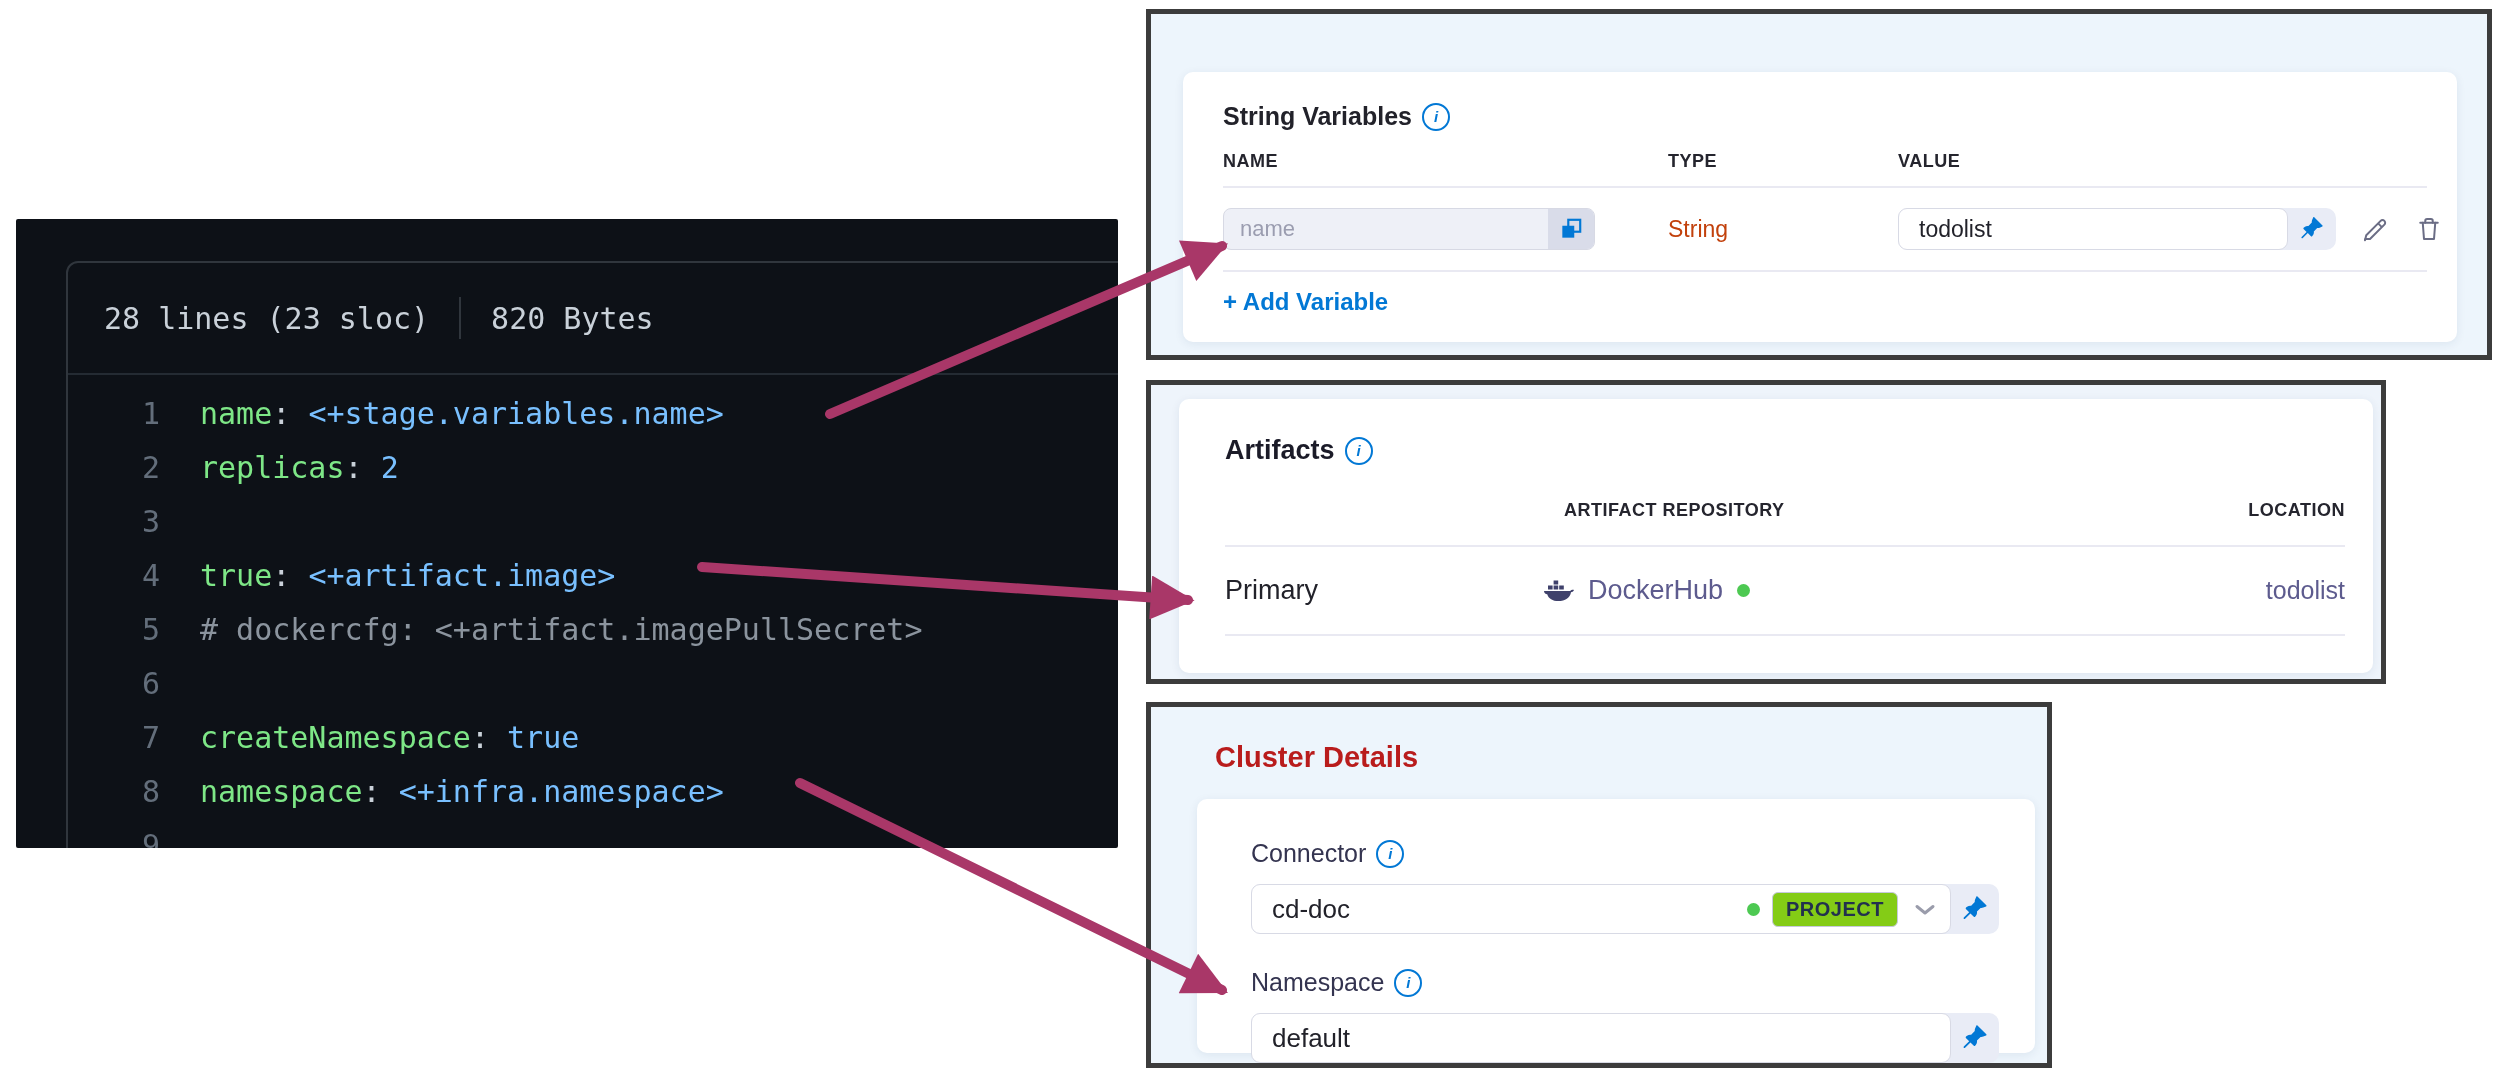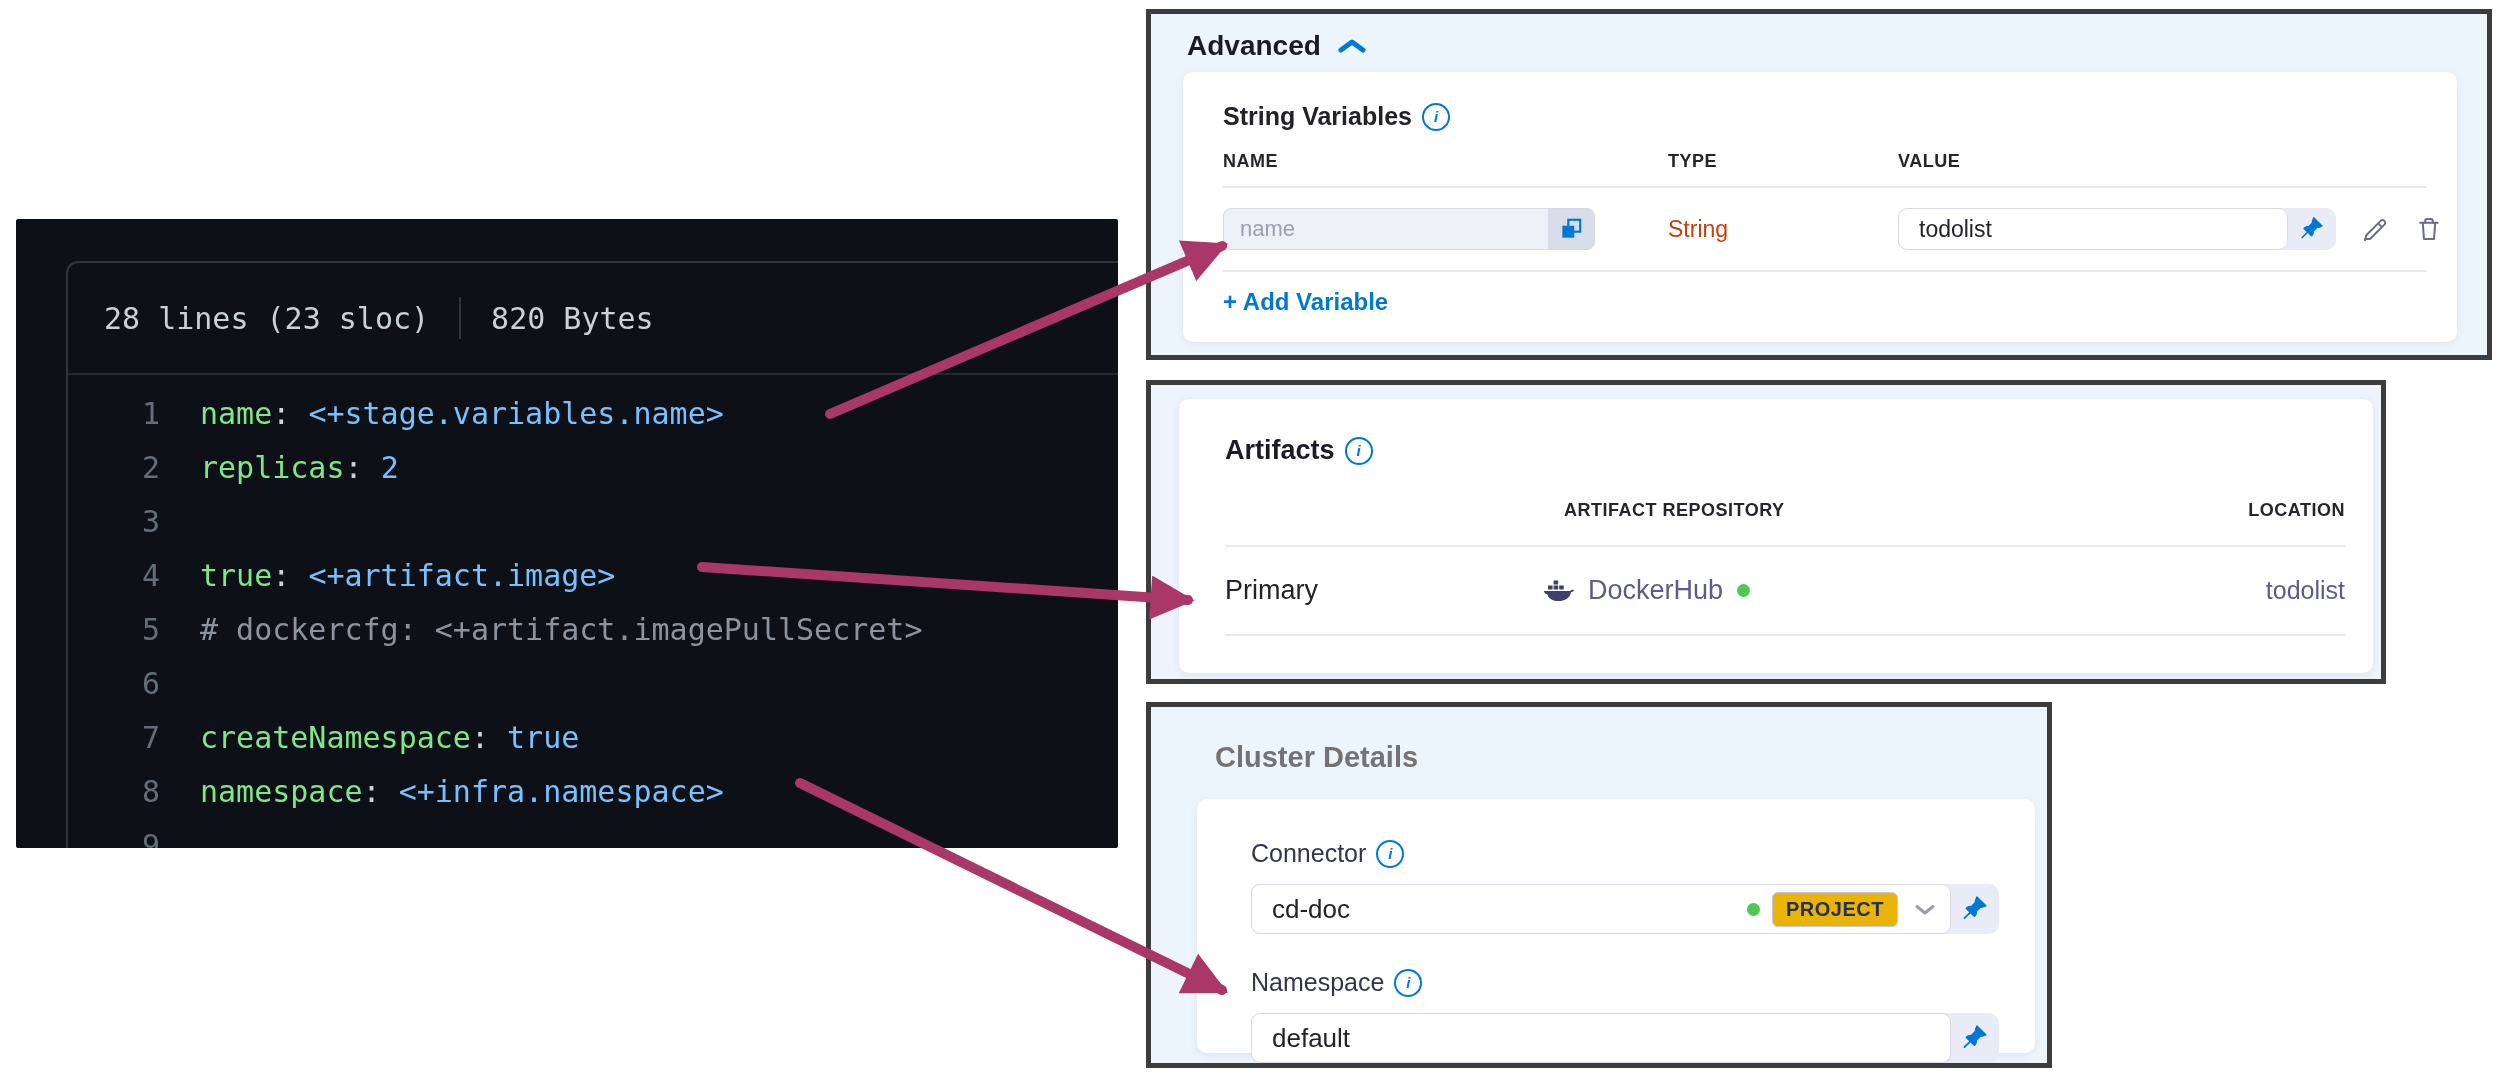--- a/index.html
+++ b/index.html
@@ -94,27 +94,27 @@
   .art-row{padding:28px 0;}
   .art-label{font-size:27px;color:#22222a;}
   .repo-cell{display:flex;align-items:center;gap:14px;}
   .repo-name{font-size:27px;color:var(--link_purple,#5d5b8e);}
   .green-dot{width:13px;height:13px;border-radius:50%;background:var(--status_green,#4dc952);flex:none;}
   .loc-text{font-size:25px;color:var(--link_purple,#5d5b8e);text-align:right;}
   .ta-r{text-align:right;}
 
   
   .cluster-panel{left:1146px;top:702px;width:906px;height:366px;}
-  .cluster-title{padding:34px 4px 0 64px;font-size:29px;font-weight:bold;color:#737373;}
+  .cluster-title{padding:34px 4px 0 64px;font-size:29px;font-weight:bold;color:#b91c1c;}
   .cluster-card{left:46px;top:92px;right:12px;bottom:10px;padding:40px 0 0 54px;}
   .field-label{display:flex;align-items:center;font-size:25px;color:#343450;margin-bottom:16px;}
   .cluster-input{width:748px;height:50px;}
   .cluster-input .field input{font-size:26px;}
   .scope-badge{
-    flex:none;border:1.5px solid #c6c9dd;border-radius:6px;background:#eab308;
+    flex:none;border:1.5px solid #c6c9dd;border-radius:6px;background:#84cc16;
     padding:5px 13px;font-size:20px;font-weight:bold;color:#22314e;letter-spacing:.5px;cursor:pointer;
   }
   .field-gap{margin-top:34px;}
 
   
   .arrows{position:absolute;left:0;top:0;z-index:50;pointer-events:none;}
 </style>
 </head>
 <body style="--accent: #0278d5; --arrow: #a93768; --panel_border: #3c3c3c; --panel_bg: #edf5fc; --code_bg: #0d1117; --code_border: #30363d; --code_text: #c9d1d9; --code_key: #7ee787; --code_value: #79c0ff; --code_comment: #8b949e; --code_linenum: #636e7b; --status_green: #4dc952; --link_purple: #5d5b8e; --divider: #e9e9f2;">
 
@@ -160,28 +160,20 @@
         </div>
         <div class="cl">
           <span class="ln">9</span>
           <span class="ct"></span>
         </div>
       </div>
   </div>
 </div>
 
 <div class="panel panel-bg-blue advanced-panel">
-  <div class="advanced-title">
-    <span>Advanced</span>
-    <span style="display:inline-flex;cursor:pointer;">
-      <svg width="30" height="18" viewBox="0 0 30 18" fill="none" stroke="var(--accent)" stroke-width="5" stroke-linecap="round" stroke-linejoin="round">
-          <path d="M4 13 L15 5 L26 13"></path>
-        </svg>
-    </span>
-  </div>
   <div class="card advanced-card">
     <div class="section-title">
       <span>String Variables</span>
       <span class="info-icon">i</span>
     </div>
     <div class="var-grid var-head">
       <span class="col-head">NAME</span>
       <span class="col-head">TYPE</span>
       <span class="col-head">VALUE</span>
     </div>

